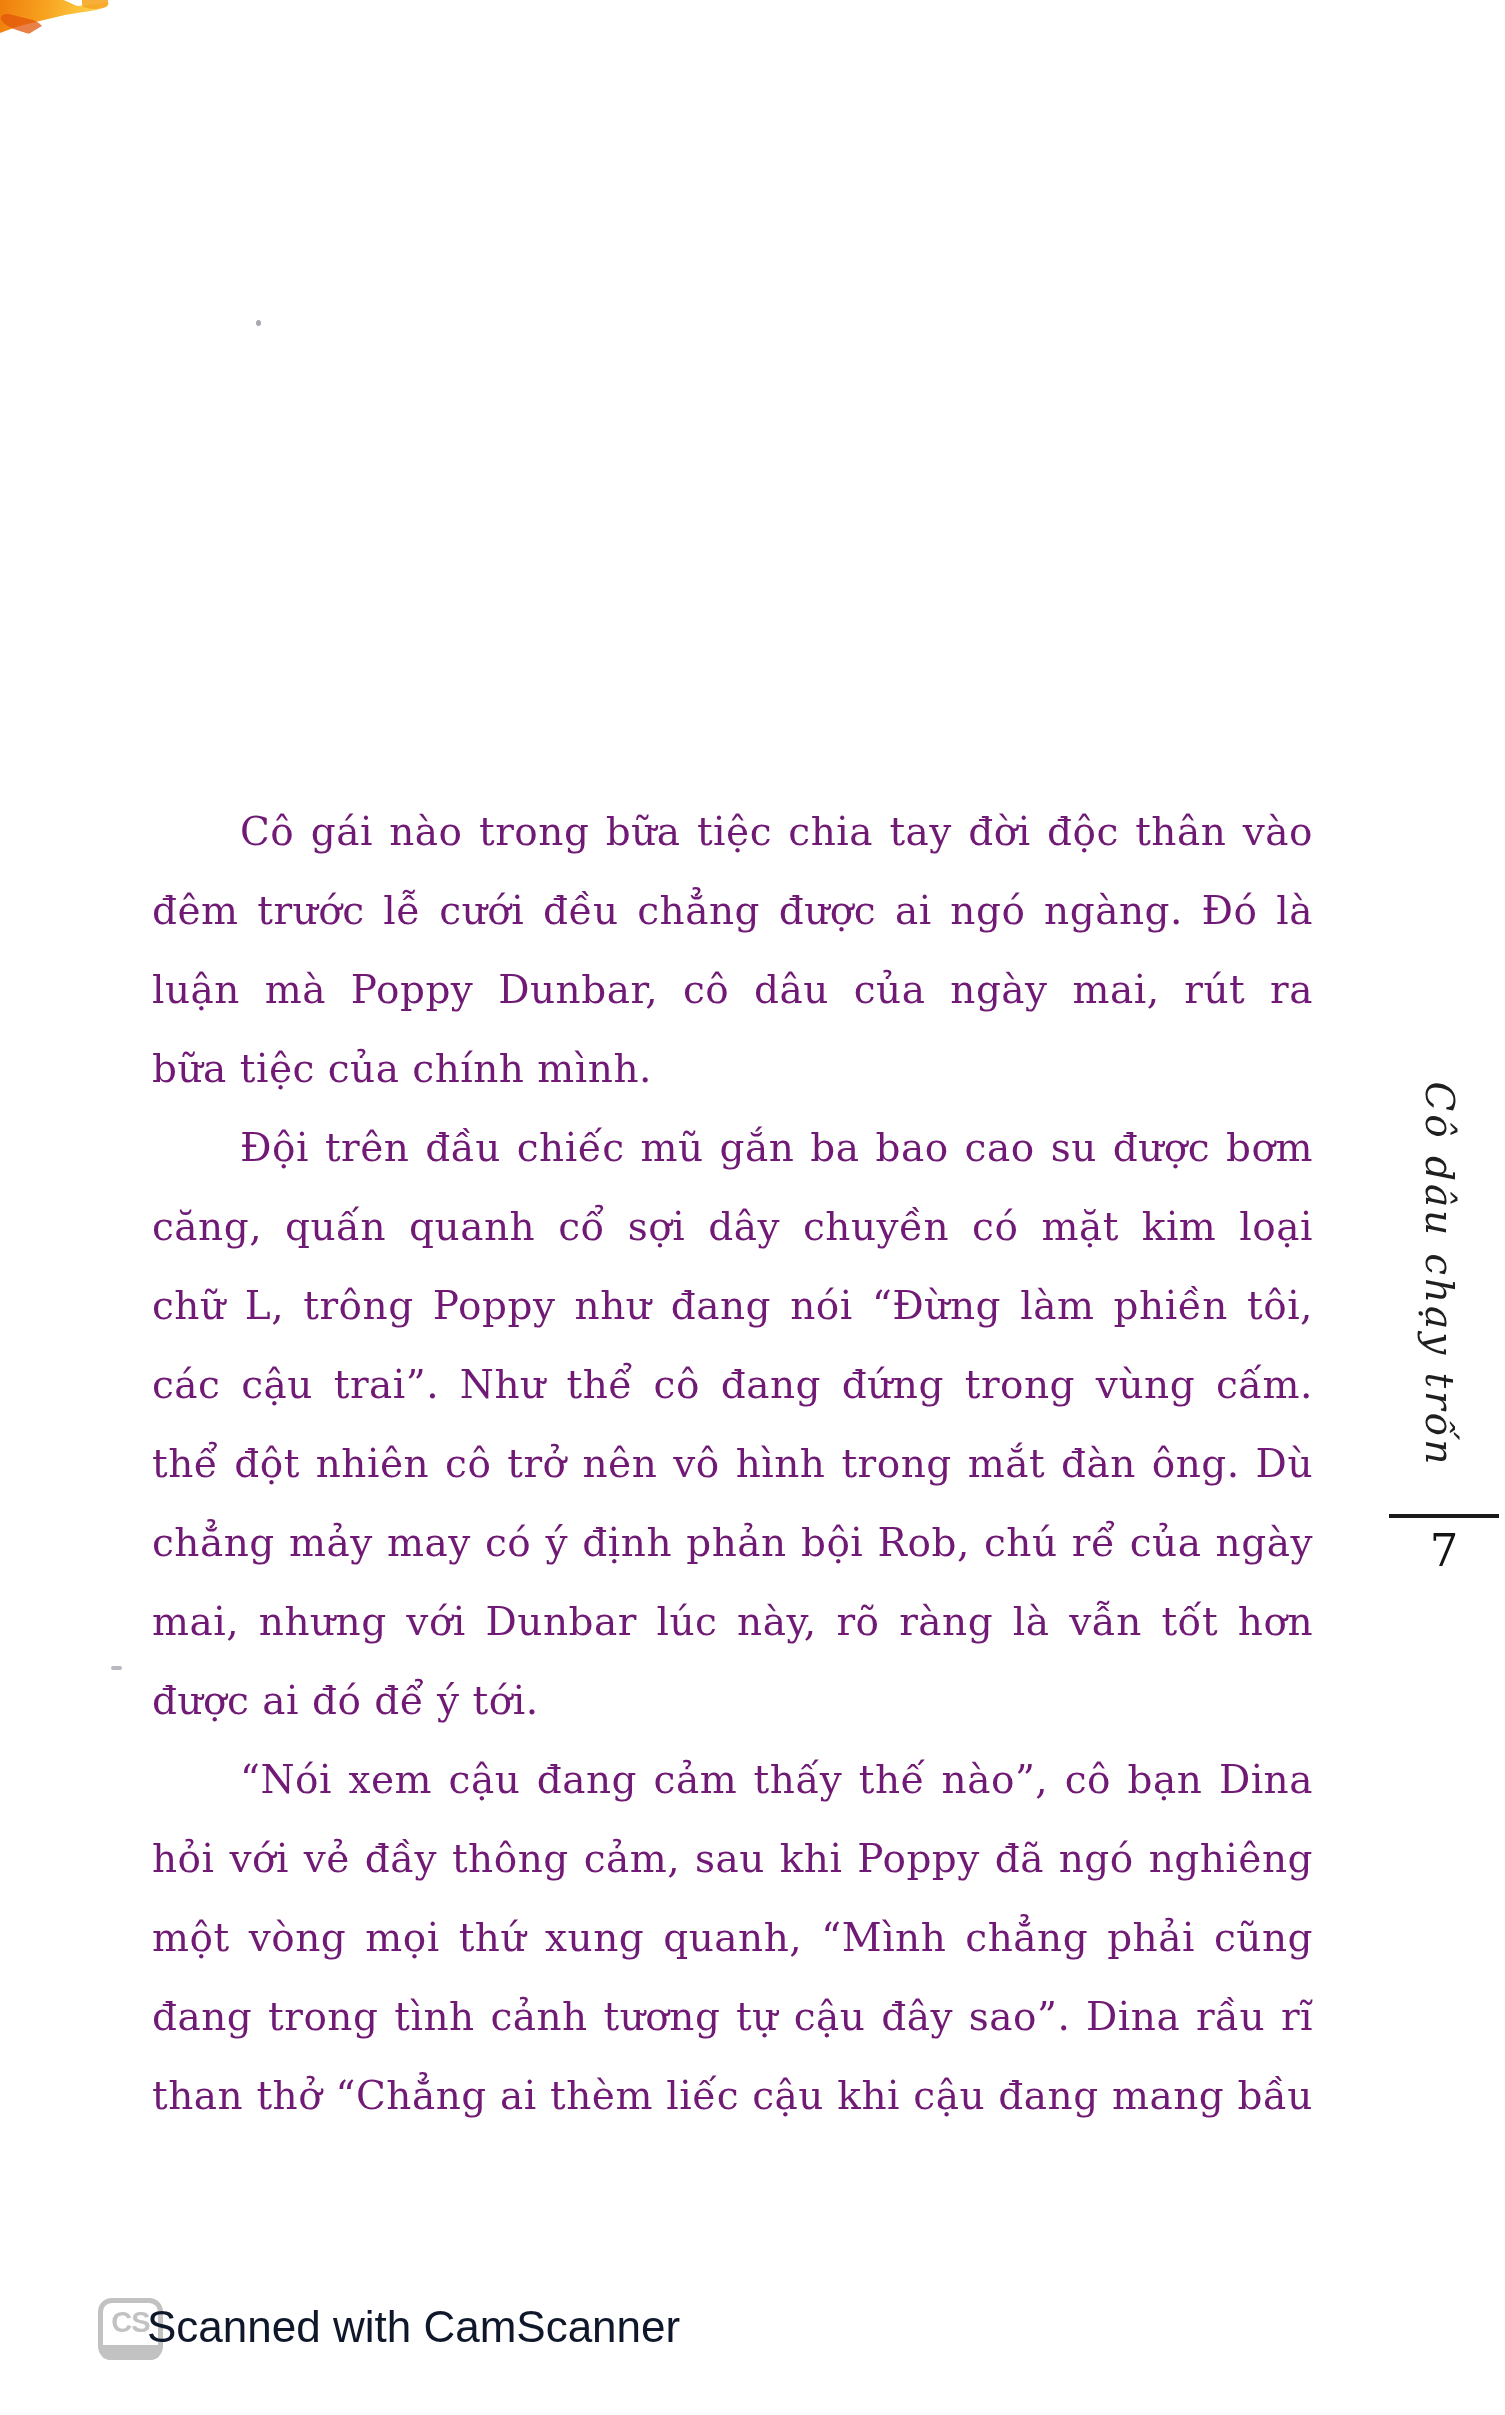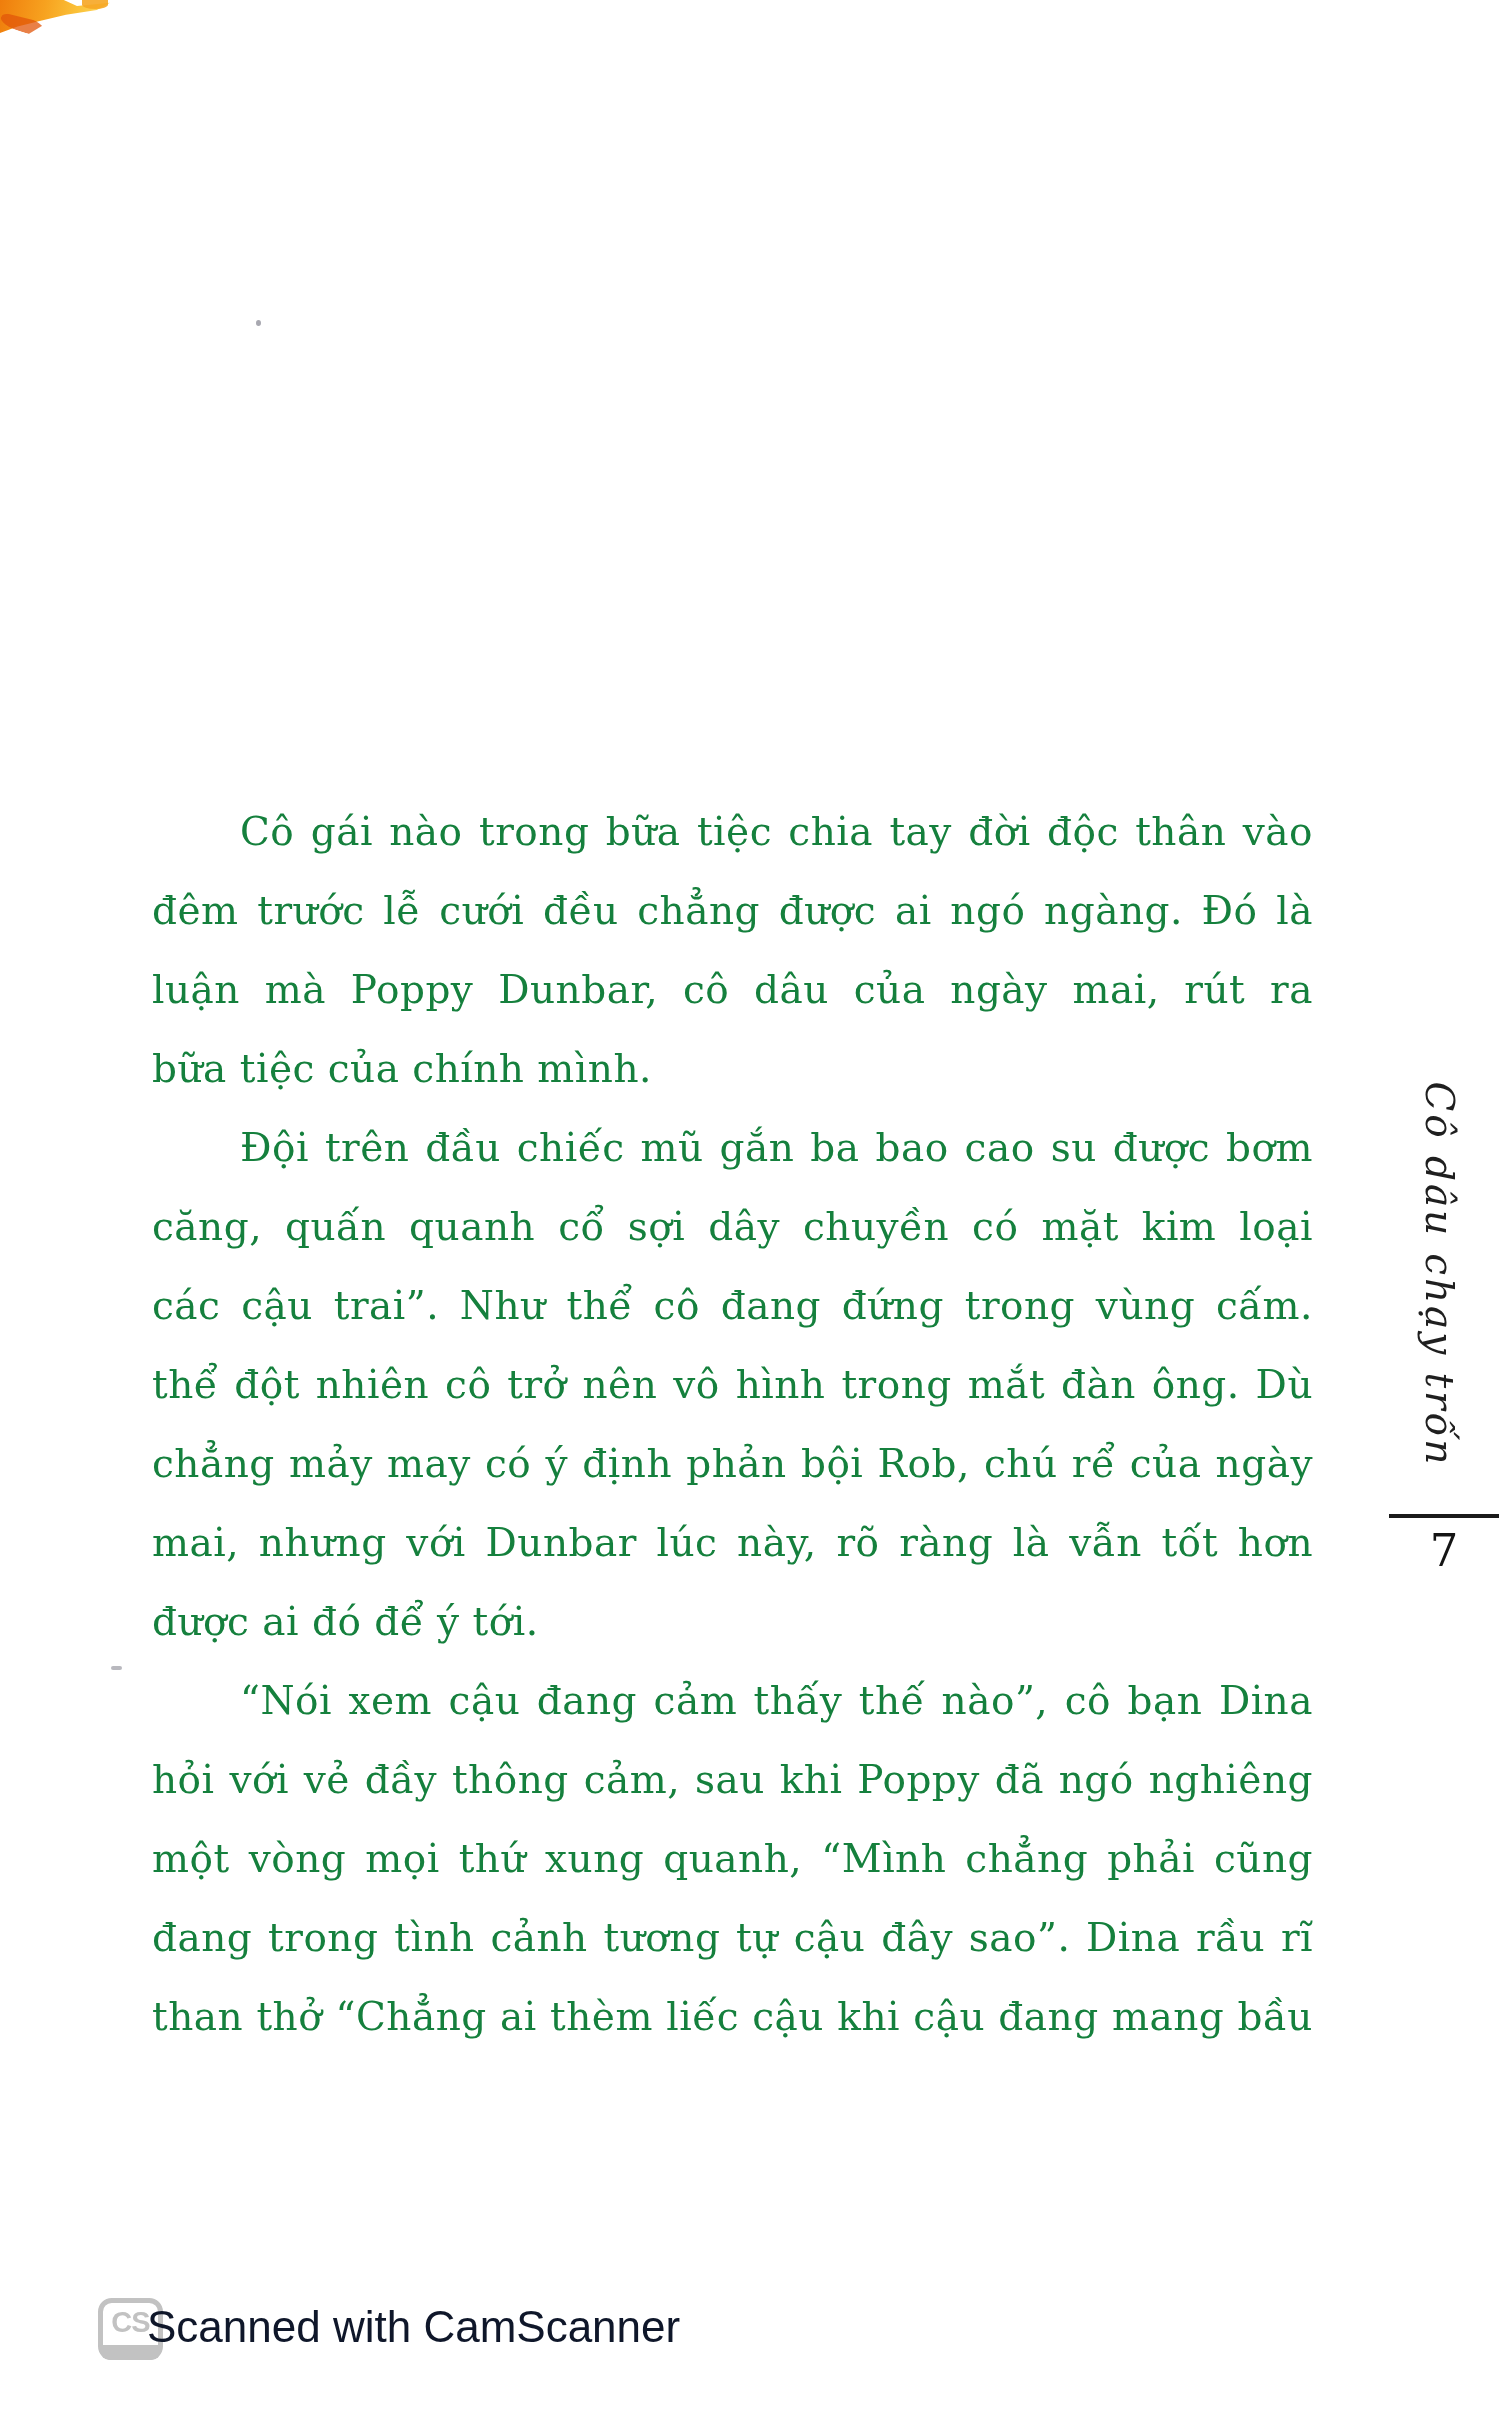--- a/index.html
+++ b/index.html
@@ -31,21 +31,21 @@
     position:absolute;left:256px;top:320px;width:4.9px;height:5.9px;
     background:#8b8b96;border-radius:50%;opacity:.75;
   }
   .speck-dash{
     position:absolute;left:111px;top:1666px;width:10.8px;height:3.9px;
     background:#9a9aa2;border-radius:2px;opacity:.7;
   }
   
   .body-text{
     position:absolute;left:152px;top:792px;width:1161px;
-    font-size:39px;line-height:79px;color:#15803d;
+    font-size:39px;line-height:79px;color:#701a75;
     letter-spacing:0.5px;
   }
   .body-text .line{
     height:79px;
     text-align:justify;
     text-align-last:justify;
     white-space:normal;
     overflow:hidden;
   }
   .body-text .line.indent{ text-indent:88px; }
@@ -108,20 +108,21 @@
   <div class="speck-dot"></div>
   <div class="speck-dash"></div>
 
   <div class="body-text">
       <div class="line indent">Cô gái nào trong bữa tiệc chia tay đời độc thân vào</div>
       <div class="line">đêm trước lễ cưới đều chẳng được ai ngó ngàng. Đó là kết</div>
       <div class="line">luận mà Poppy Dunbar, cô dâu của ngày mai, rút ra trong</div>
       <div class="line last">bữa tiệc của chính mình.</div>
       <div class="line indent">Đội trên đầu chiếc mũ gắn ba bao cao su được bơm</div>
       <div class="line">căng, quấn quanh cổ sợi dây chuyền có mặt kim loại hình</div>
+      <div class="line">chữ L, trông Poppy như đang nói “Đừng làm phiền tôi,</div>
       <div class="line">các cậu trai”. Như thể cô đang đứng trong vùng cấm. Như</div>
       <div class="line">thể đột nhiên cô trở nên vô hình trong mắt đàn ông. Dù</div>
       <div class="line">chẳng mảy may có ý định phản bội Rob, chú rể của ngày</div>
       <div class="line">mai, nhưng với Dunbar lúc này, rõ ràng là vẫn tốt hơn nếu</div>
       <div class="line last">được ai đó để ý tới.</div>
       <div class="line indent">“Nói xem cậu đang cảm thấy thế nào”, cô bạn Dina</div>
       <div class="line">hỏi với vẻ đầy thông cảm, sau khi Poppy đã ngó nghiêng</div>
       <div class="line">một vòng mọi thứ xung quanh, “Mình chẳng phải cũng</div>
       <div class="line">đang trong tình cảnh tương tự cậu đây sao”. Dina rầu rĩ</div>
       <div class="line">than thở “Chẳng ai thèm liếc cậu khi cậu đang mang bầu</div>

